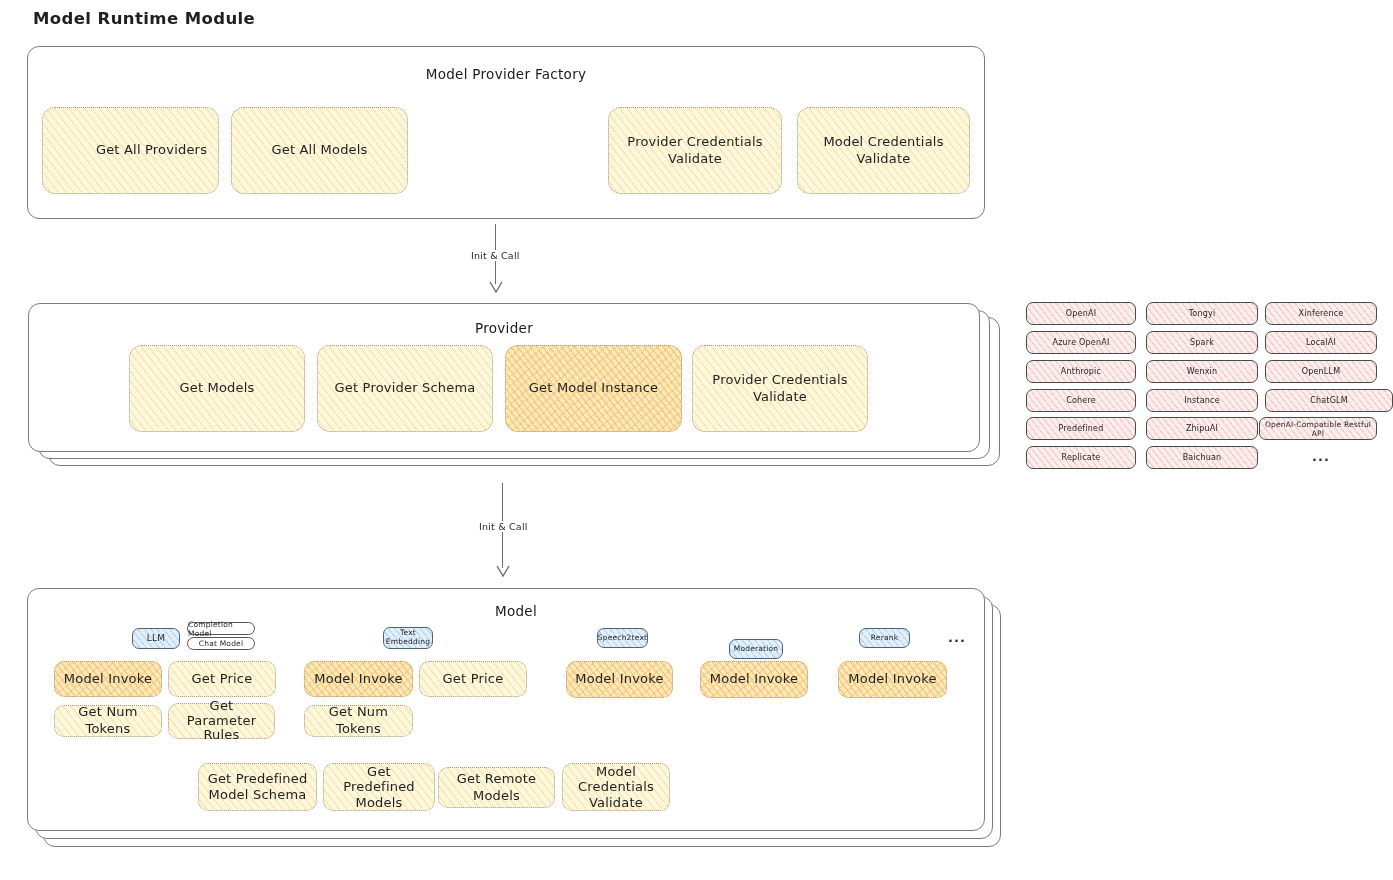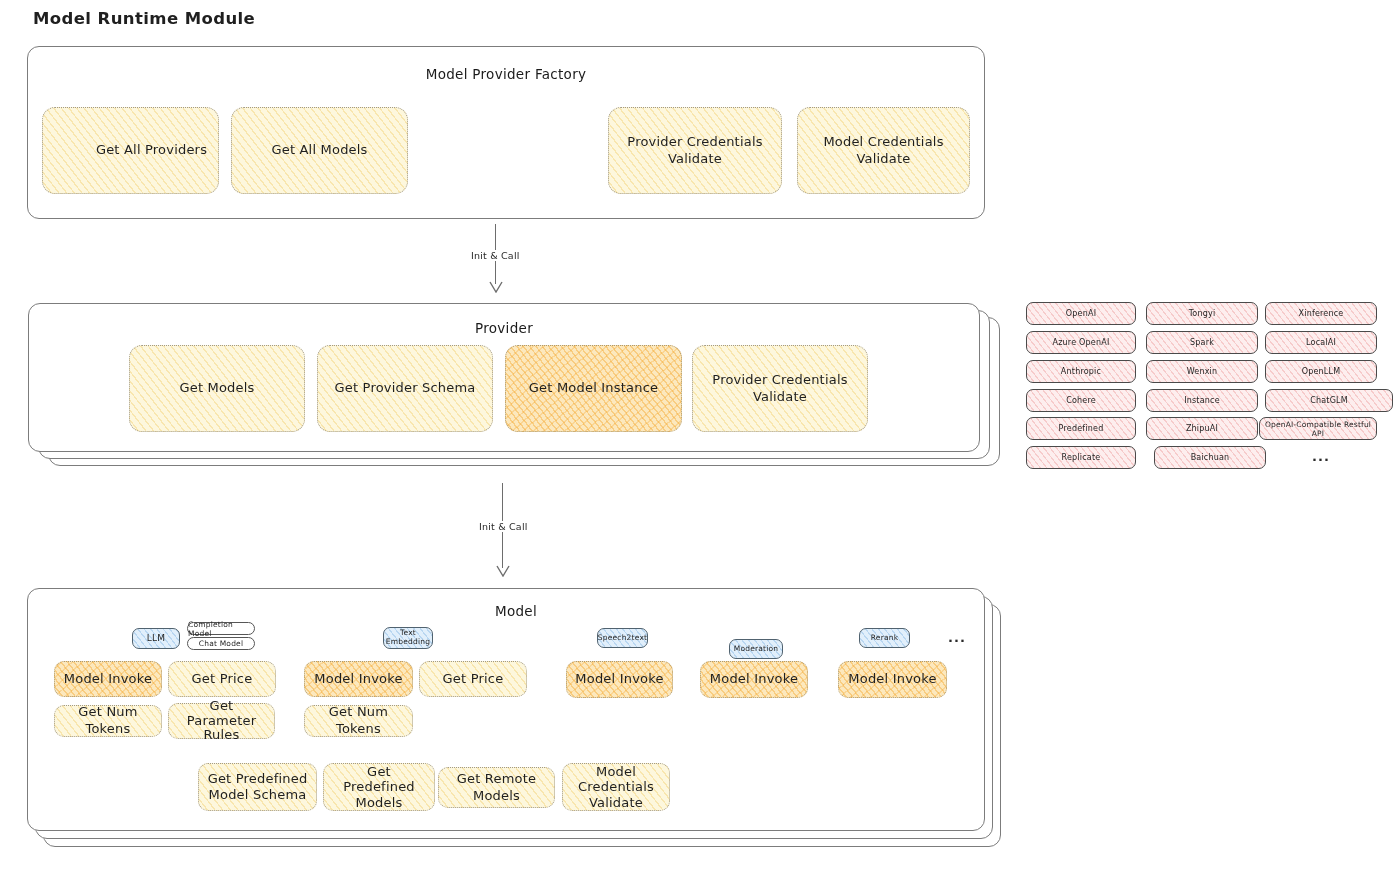--- a/index.html
+++ b/index.html
@@ -106,21 +106,21 @@
   <div class="pill" style="left:1026px; top:360px; width:110px; height:23px;">Anthropic</div>
   <div class="pill" style="left:1026px; top:389px; width:110px; height:23px;">Cohere</div>
   <div class="pill" style="left:1026px; top:417px; width:110px; height:23px;">Predefined</div>
   <div class="pill" style="left:1026px; top:446px; width:110px; height:23px;">Replicate</div>
 
   <div class="pill" style="left:1146px; top:302px; width:112px; height:23px;">Tongyi</div>
   <div class="pill" style="left:1146px; top:331px; width:112px; height:23px;">Spark</div>
   <div class="pill" style="left:1146px; top:360px; width:112px; height:23px;">Wenxin</div>
   <div class="pill" style="left:1146px; top:389px; width:112px; height:23px;">Instance</div>
   <div class="pill" style="left:1146px; top:417px; width:112px; height:23px;">ZhipuAI</div>
-  <div class="pill" style="left:1146px; top:446px; width:112px; height:23px;margin-left:8px;">Baichuan</div>
+  <div class="pill" style="left:1146px; top:446px; width:112px; height:23px;">Baichuan</div>
 
   <div class="pill" style="left:1265px; top:302px; width:112px; height:23px;">Xinference</div>
   <div class="pill" style="left:1265px; top:331px; width:112px; height:23px;">LocalAI</div>
   <div class="pill" style="left:1265px; top:360px; width:112px; height:23px;">OpenLLM</div>
   <div class="pill" style="left:1265px; top:389px; width:128px; height:23px;">ChatGLM</div>
   <div class="pill" style="left:1259px; top:417px; width:118px; height:23px; font-size:7.5px;">OpenAI-Compatible Restful API</div>
   <div class="ellipsis" style="left:1265px; top:449px; width:112px; text-align:center;">...</div>
 
   <div class="vline" style="left:502px; top:483px; height:85px;"></div>
   <svg class="abs" style="left:496px; top:565px;" width="14" height="12" viewBox="0 0 14 12">

